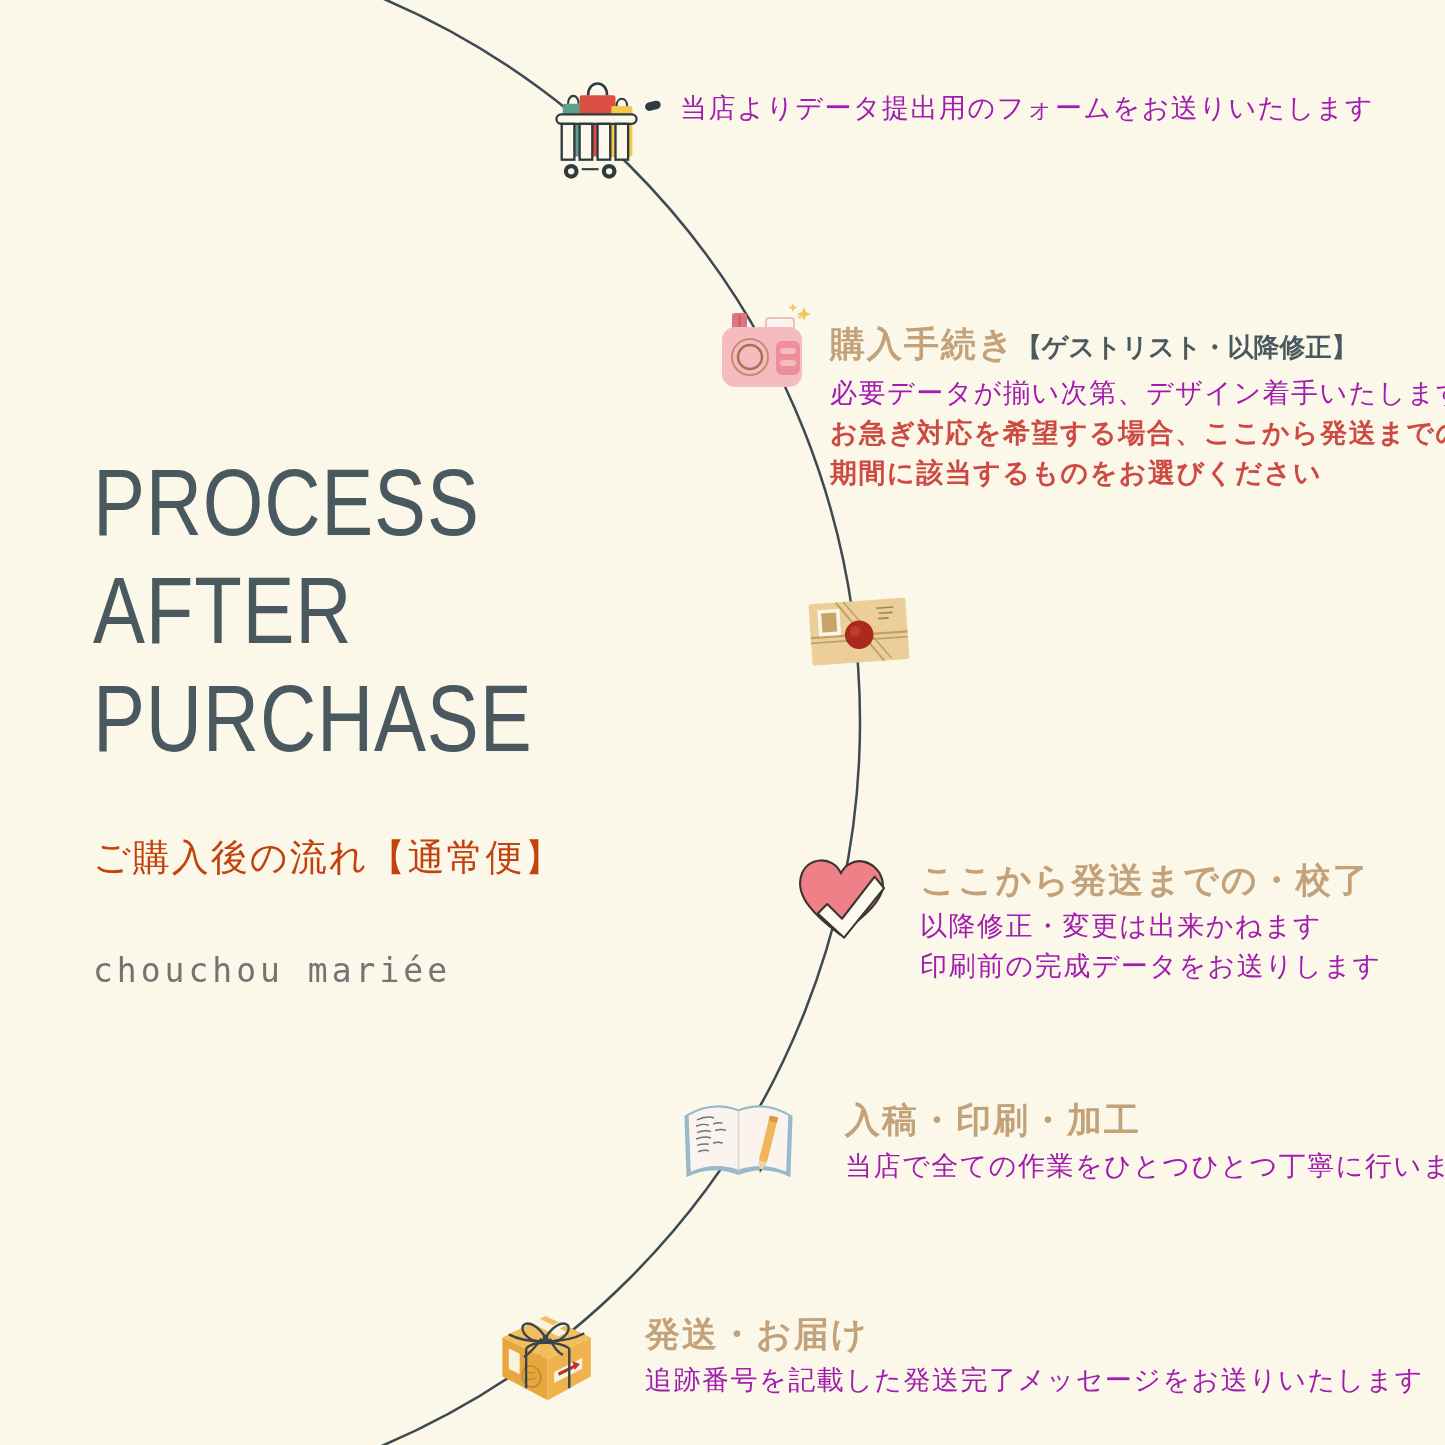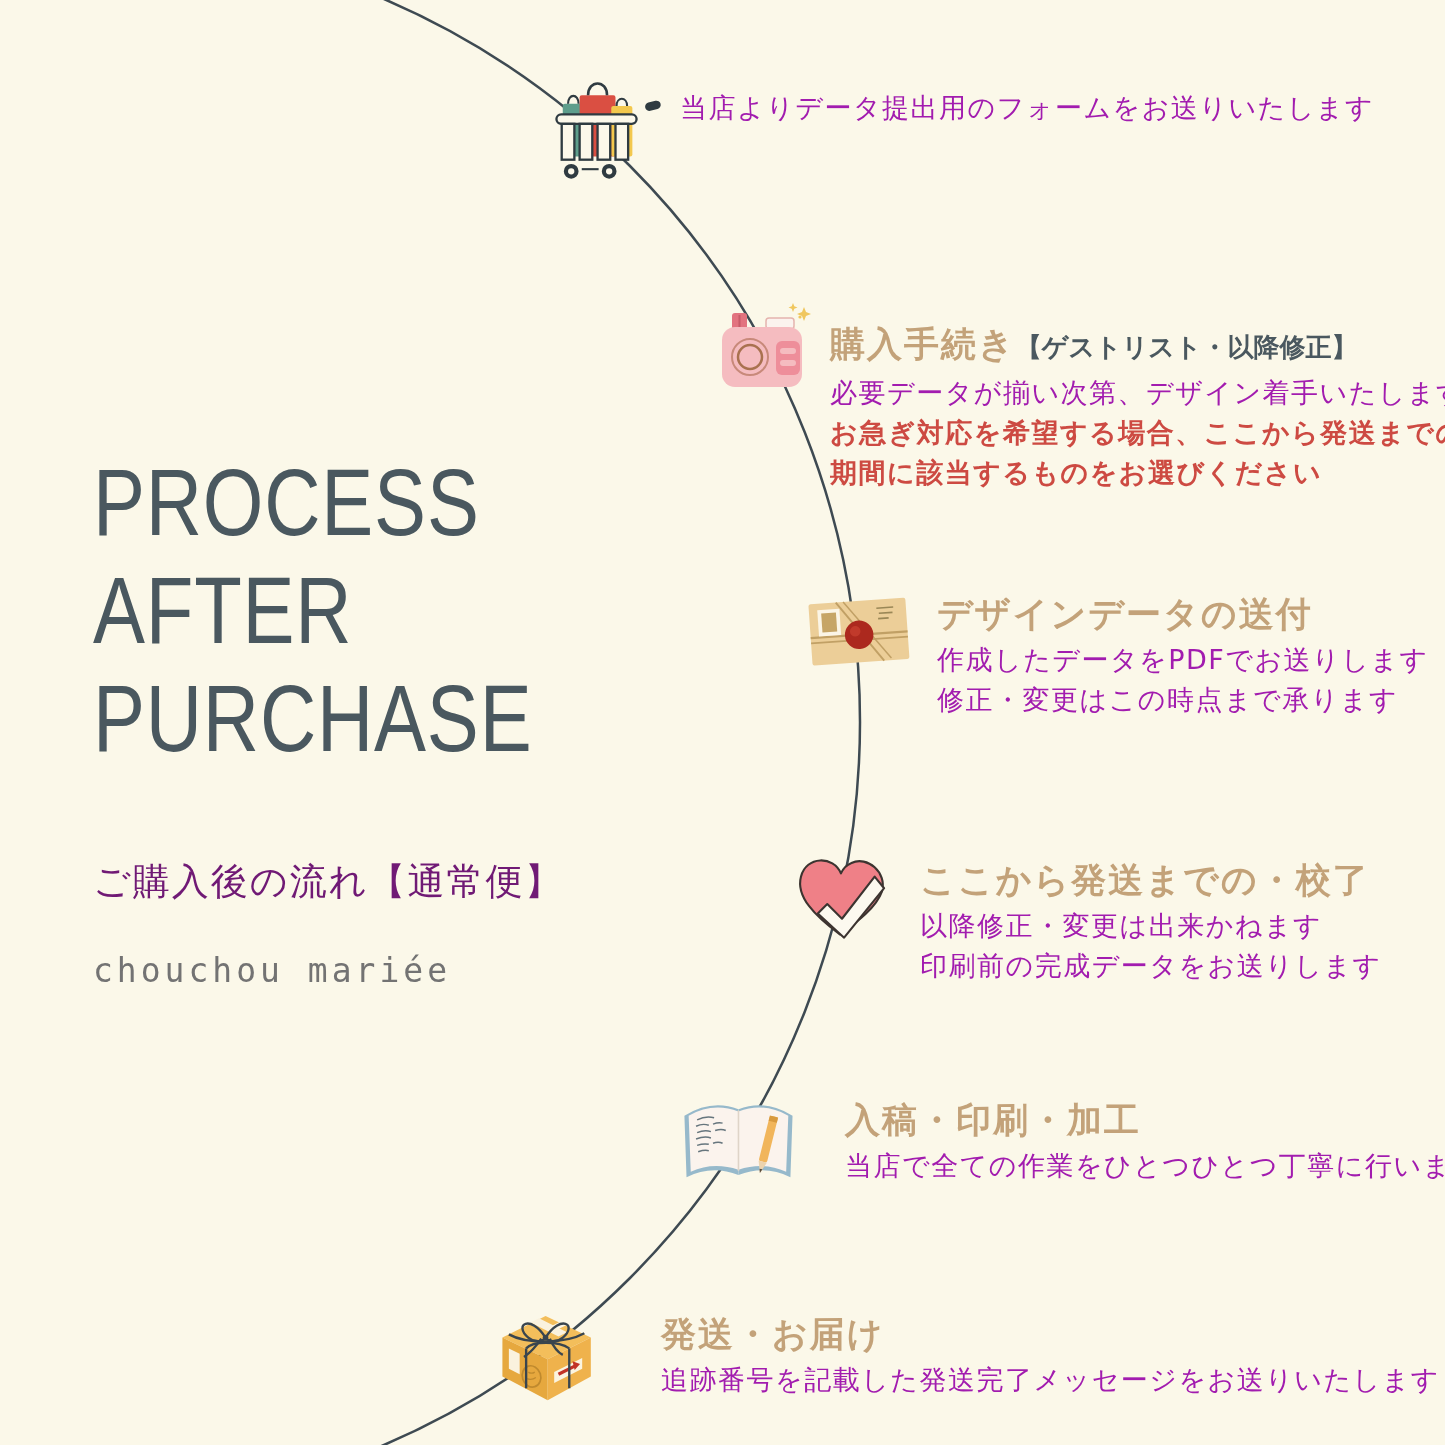--- a/index.html
+++ b/index.html
@@ -4,36 +4,36 @@
 <style>
   html,body{margin:0;padding:0;background:#FBF8E9;}
   .canvas{position:relative;width:1445px;height:1445px;background:#FBF8E9;overflow:hidden;
           font-family:"DejaVu Sans","Liberation Sans",sans-serif;color:#4D5C63;}
   .arc-svg{position:absolute;left:0;top:0;width:1445px;height:1445px;}
   
   .title{position:absolute;left:93px;top:448px;margin:0;font-family:"Liberation Sans",sans-serif;
          font-weight:400;font-size:95px;line-height:108px;letter-spacing:1px;color:#4A585F;
          transform:scaleX(0.82);transform-origin:left top;white-space:nowrap;}
   .title span{display:block;}
-  .subtitle{position:absolute;left:93px;top:833px;font-size:37px;letter-spacing:2px;color:#701a75;white-space:nowrap;margin-top:24px;}
+  .subtitle{position:absolute;left:93px;top:833px;font-size:37px;letter-spacing:2px;color:#c2410c;white-space:nowrap;}
   .brand{position:absolute;left:93px;top:951px;font-family:"DejaVu Sans Mono","Liberation Mono",monospace;
          font-size:33px;letter-spacing:4px;color:#737373;white-space:nowrap;}
   
   .step-text{position:absolute;white-space:nowrap;}
   .heading{font-size:35px;line-height:44px;font-weight:700;letter-spacing:2px;color:#C3A279;margin-bottom:4px;}
   .heading .suffix{font-size:26px;font-weight:600;letter-spacing:0px;color:#4A585F;}
   .body-line{font-size:27px;line-height:40px;letter-spacing:1.5px;color:#a21caf;}
   .note-line{font-size:27px;line-height:40px;letter-spacing:1.5px;color:#CD4A42;font-weight:600;}
   .icon{position:absolute;}
   .s1-text{left:680px;top:88px;}
   .s2-text{left:830px;top:322px;}
   .s3-text{left:937px;top:592px;}
   .s4-text{left:920px;top:858px;}
   .s5-text{left:845px;top:1098px;}
-  .s6-text{left:645px;top:1312px;margin-left:16px;}
+  .s6-text{left:645px;top:1312px;}
   .i1{left:548px;top:74px;width:116px;height:106px;}
   .i2{left:716px;top:301px;width:100px;height:100px;}
   .i3{left:806px;top:582px;width:106px;height:95px;}
   .i4{left:789px;top:844px;width:106px;height:100px;}
   .i5{left:678px;top:1086px;width:122px;height:106px;}
   .i6{left:483px;top:1288px;width:124px;height:124px;}
 </style>
 </head>
 <body>
 
@@ -109,25 +109,20 @@
         <path d="M37,18 L79,74" stroke="#C1A065" stroke-width="1.4"></path>
         <rect x="12" y="24" width="21" height="25" fill="#FBF5E6"></rect>
         <rect x="15.5" y="27.5" width="14" height="18" fill="#C6A566"></rect>
         <path d="M68,26 h16 M70,31 h13 M69,36 h10" stroke="#9A8756" stroke-width="1.5"></path>
         <circle cx="50" cy="50" r="13.5" fill="#AC291E"></circle>
         <circle cx="46.5" cy="46.5" r="5" fill="#C13A2B"></circle>
       </g>
     </svg>
   </div>
 
-  <div class="step-text s3-text">
-    <div class="heading"><span class="gold">デザインデータの送付</span></div>
-    <div class="body-line">作成したデータをPDFでお送りします</div>
-    <div class="body-line">修正・変更はこの時点まで承ります</div>
-  </div>
 
   <div class="icon i4">
     <svg viewBox="0 0 100 95" width="100%" height="100%">
       <path d="M49,28 C42,11 16,11 11,31 C6,50 24,68 48,86 C60,77 82,62 88,45 C93,27 74,11 59,18 C54,20 51,23 49,28 Z" fill="#EF8087" stroke="#3C3430" stroke-width="2" stroke-linejoin="round"></path>
       <path d="M36,57 L50,71 L81,31 L90,42 L52,89 L27,66 Z" fill="#FCF9EF" stroke="#3C3430" stroke-width="2" stroke-linejoin="round"></path>
     </svg>
   </div>
 
   <div class="step-text s4-text">
     <div class="heading"><span class="gold">ここから発送までの・校了</span></div>

